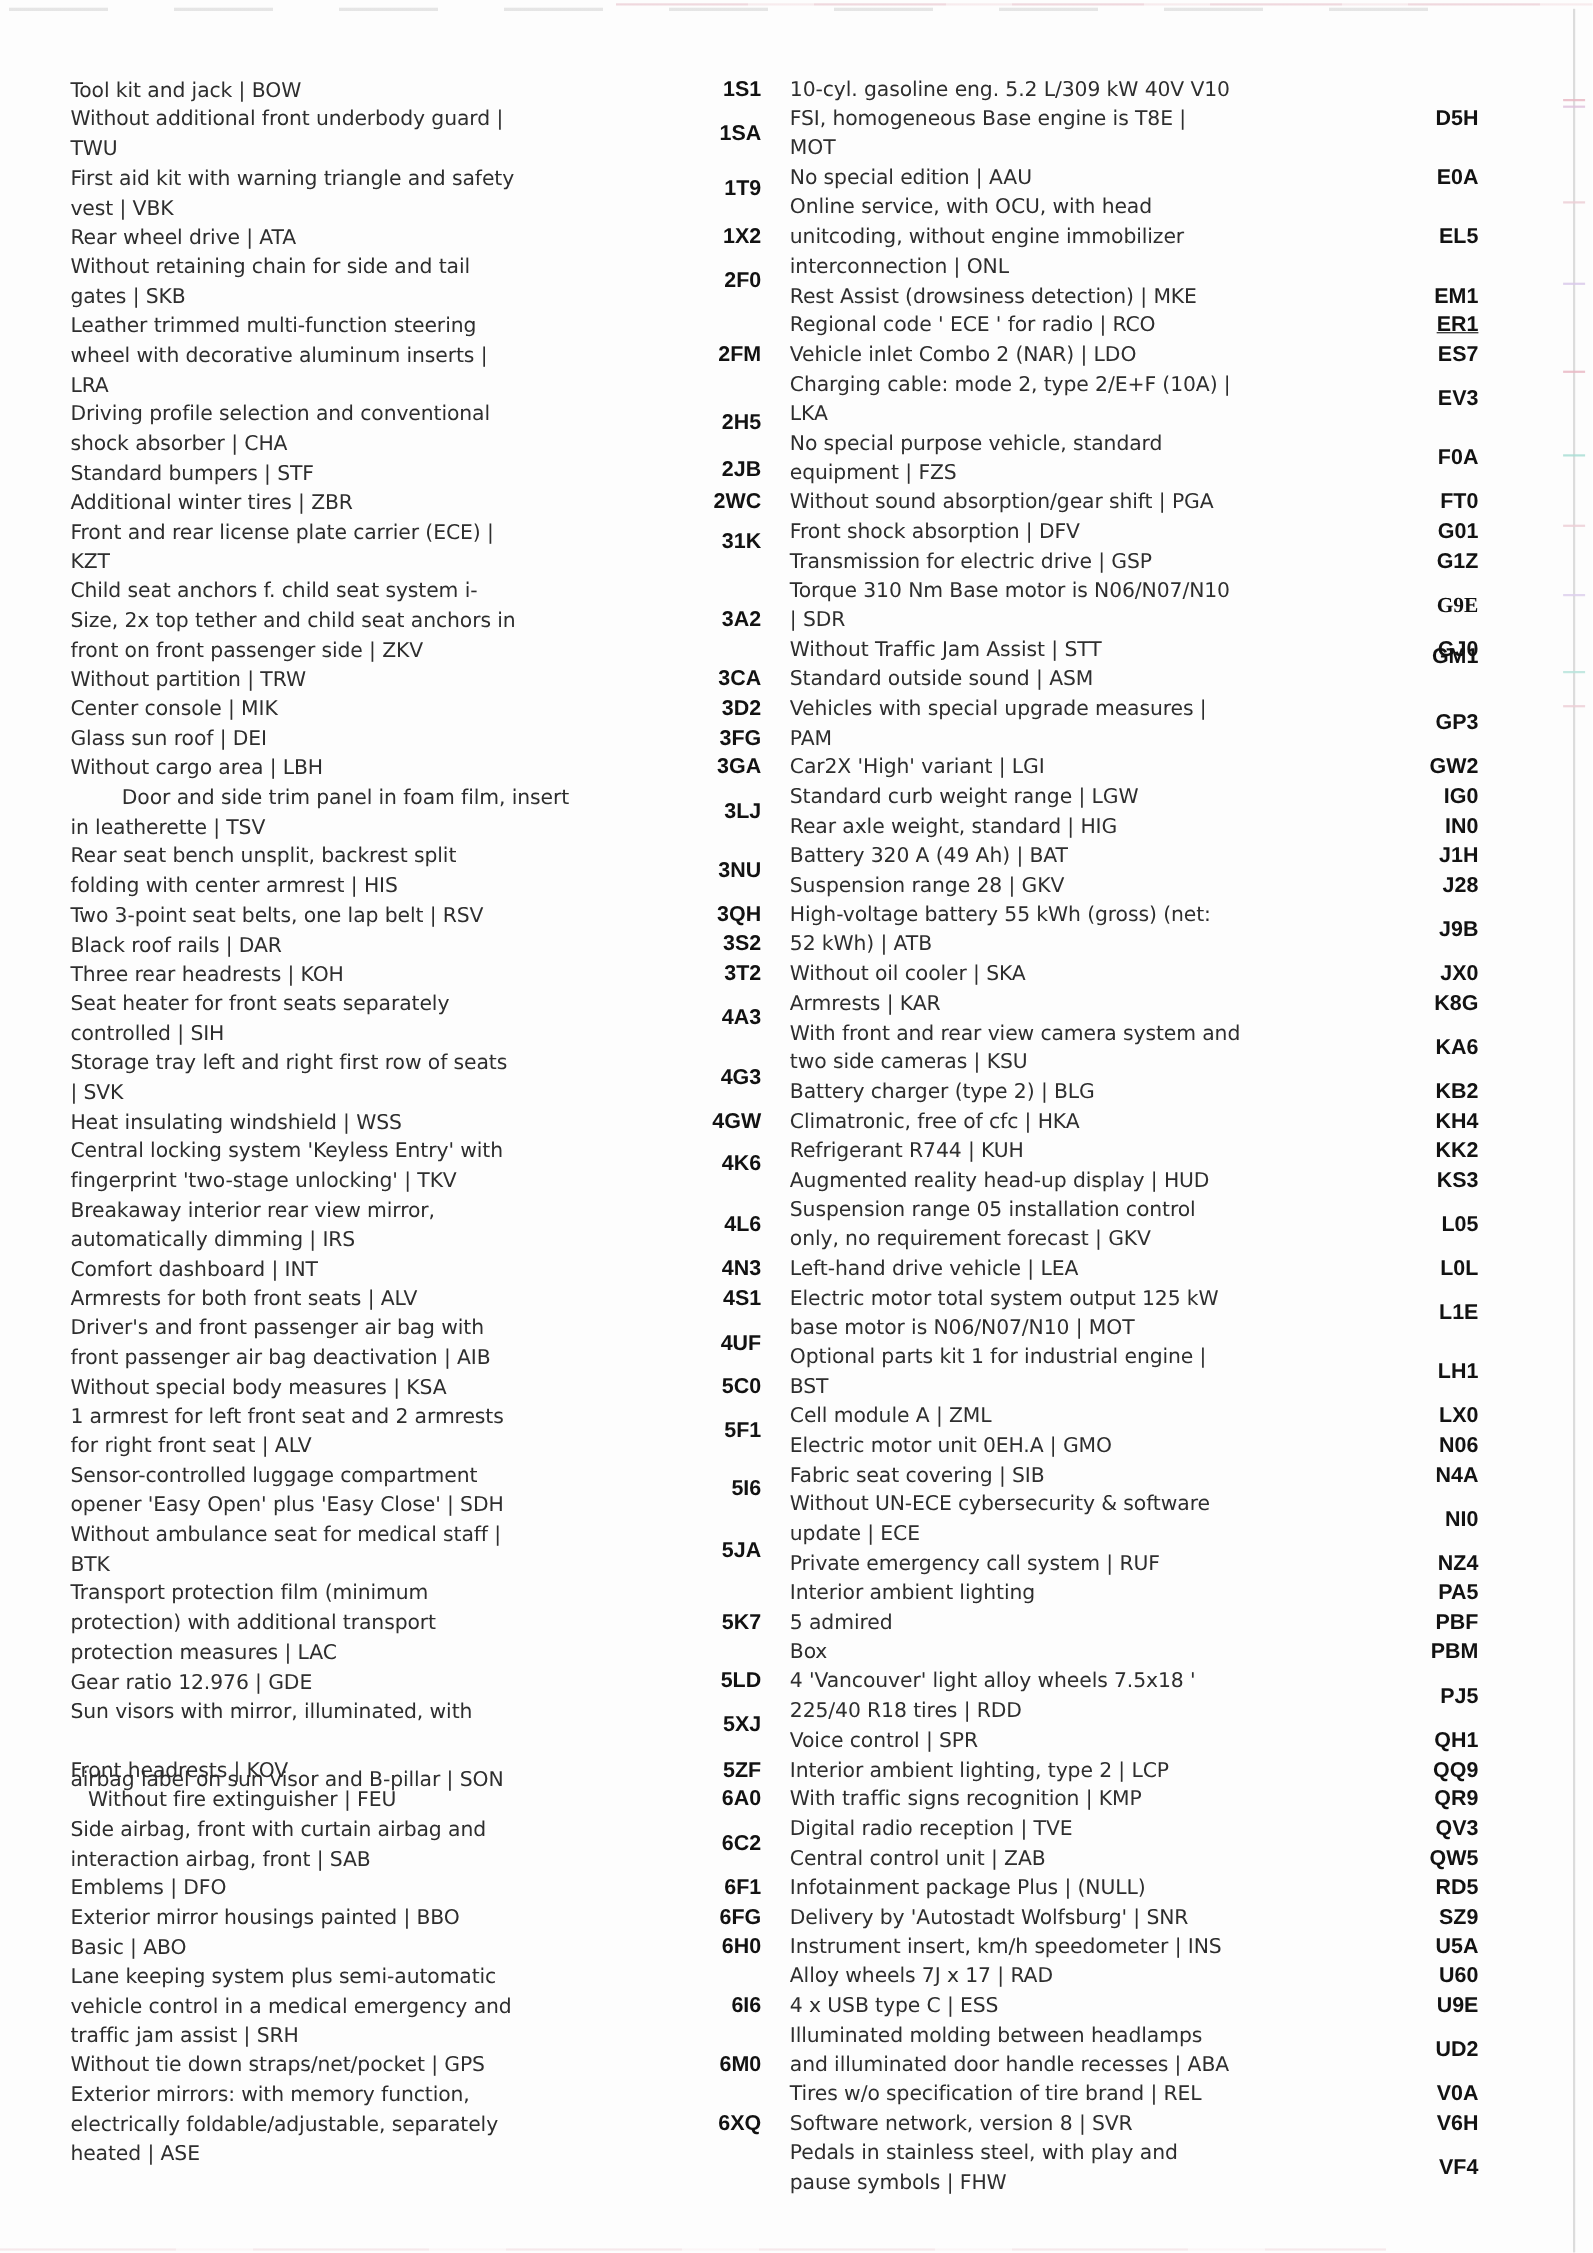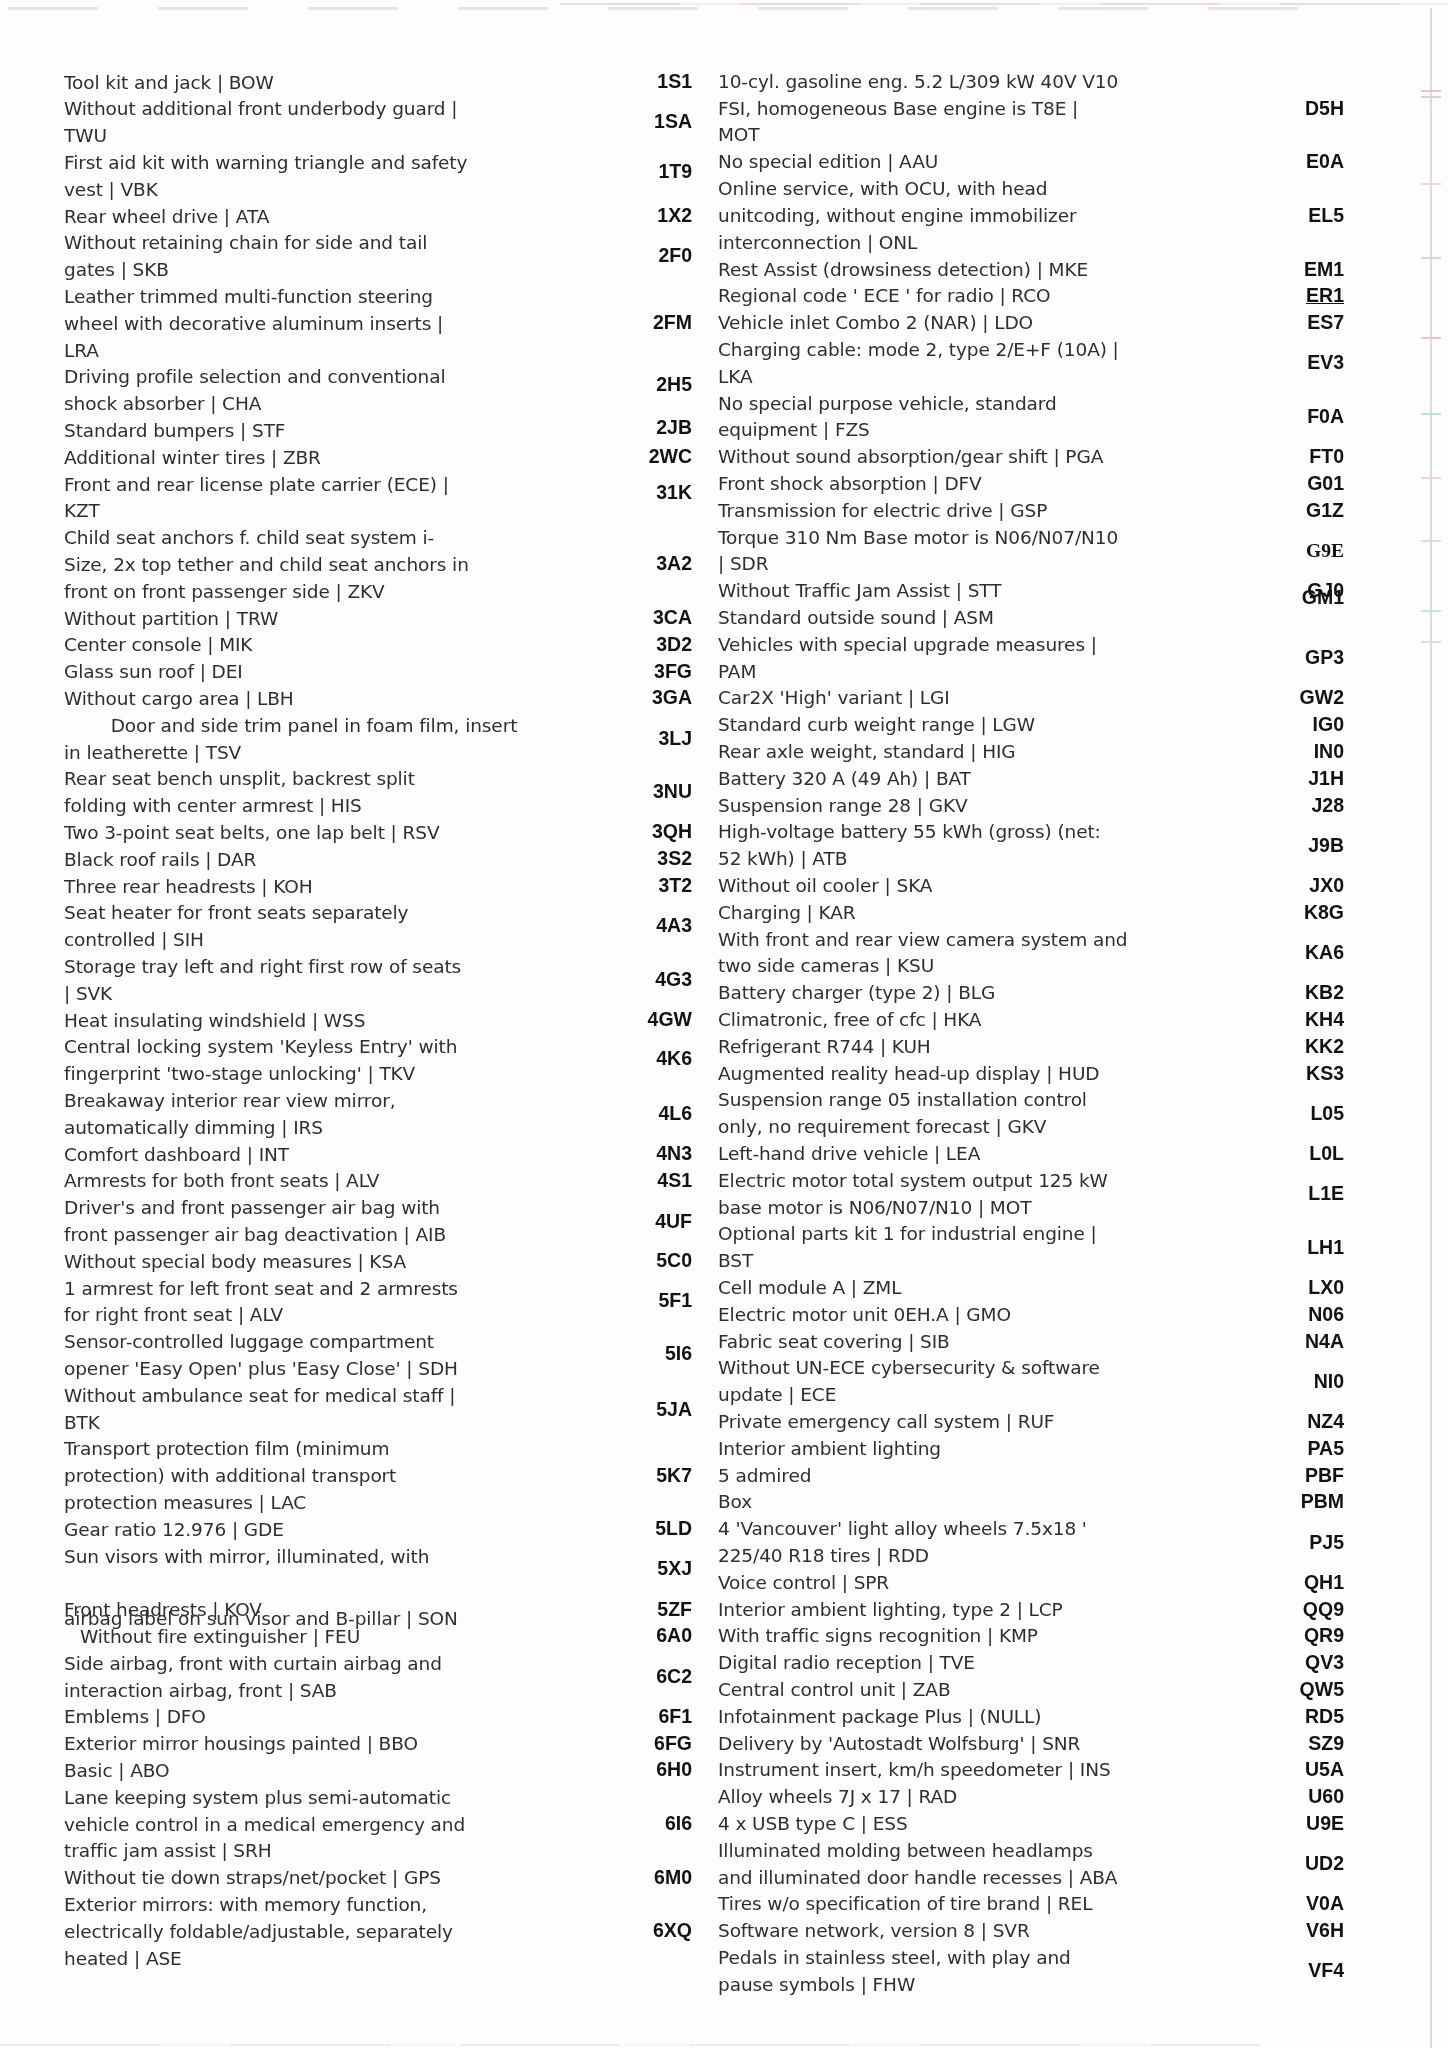--- a/index.html
+++ b/index.html
@@ -207,21 +207,21 @@
       <div class="textline right-line" style="top: 630.8px;">Vehicles with special upgrade measures |</div>
       <div class="textline right-line" style="top: 657.6px;">PAM</div>
       <div class="textline right-line" style="top: 684.4px;">Car2X 'High' variant | LGI</div>
       <div class="textline right-line" style="top: 711.2px;">Standard curb weight range | LGW</div>
       <div class="textline right-line" style="top: 738px;">Rear axle weight, standard | HIG</div>
       <div class="textline right-line" style="top: 764.8px;">Battery 320 A (49 Ah) | BAT</div>
       <div class="textline right-line" style="top: 791.6px;">Suspension range 28 | GKV</div>
       <div class="textline right-line" style="top: 818.4px;">High-voltage battery 55 kWh (gross) (net:</div>
       <div class="textline right-line" style="top: 845.2px;">52 kWh) | ATB</div>
       <div class="textline right-line" style="top: 872px;">Without oil cooler | SKA</div>
-      <div class="textline right-line" style="top: 898.8px;">Charging | KAR</div>
+      <div class="textline right-line" style="top: 898.8px;">Armrests | KAR</div>
       <div class="textline right-line" style="top: 925.6px;">With front and rear view camera system and</div>
       <div class="textline right-line" style="top: 952.4px;">two side cameras | KSU</div>
       <div class="textline right-line" style="top: 979.2px;">Battery charger (type 2) | BLG</div>
       <div class="textline right-line" style="top: 1006px;">Climatronic, free of cfc | HKA</div>
       <div class="textline right-line" style="top: 1032.8px;">Refrigerant R744 | KUH</div>
       <div class="textline right-line" style="top: 1059.6px;">Augmented reality head-up display | HUD</div>
       <div class="textline right-line" style="top: 1086.4px;">Suspension range 05 installation control</div>
       <div class="textline right-line" style="top: 1113.2px;">only, no requirement forecast | GKV</div>
       <div class="textline right-line" style="top: 1140px;">Left-hand drive vehicle | LEA</div>
       <div class="textline right-line" style="top: 1166.8px;">Electric motor total system output 125 kW</div>

